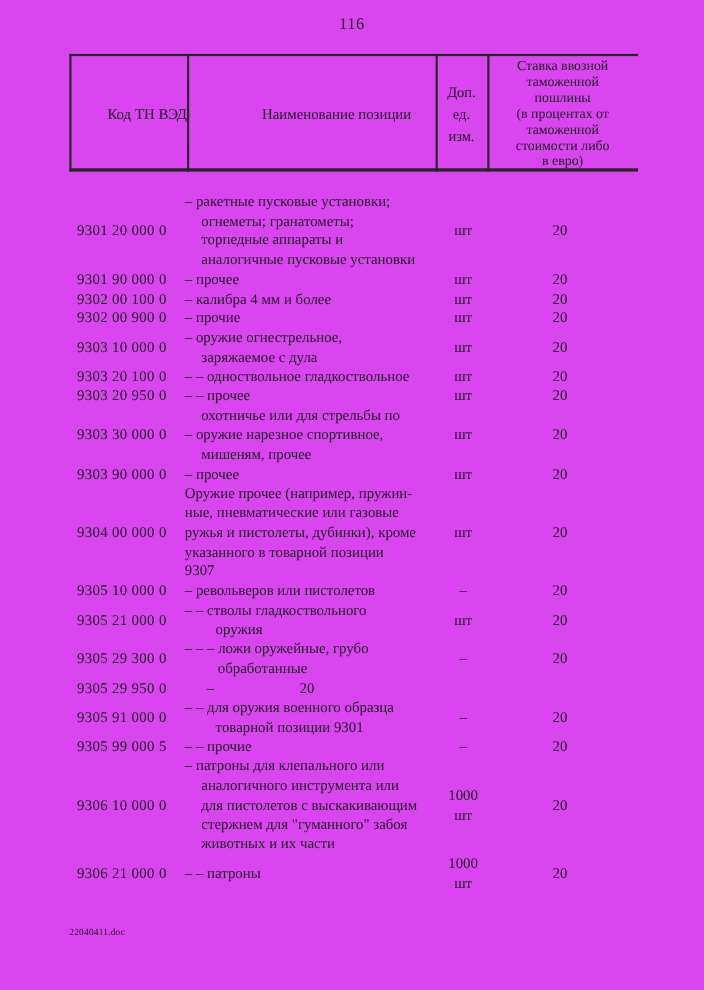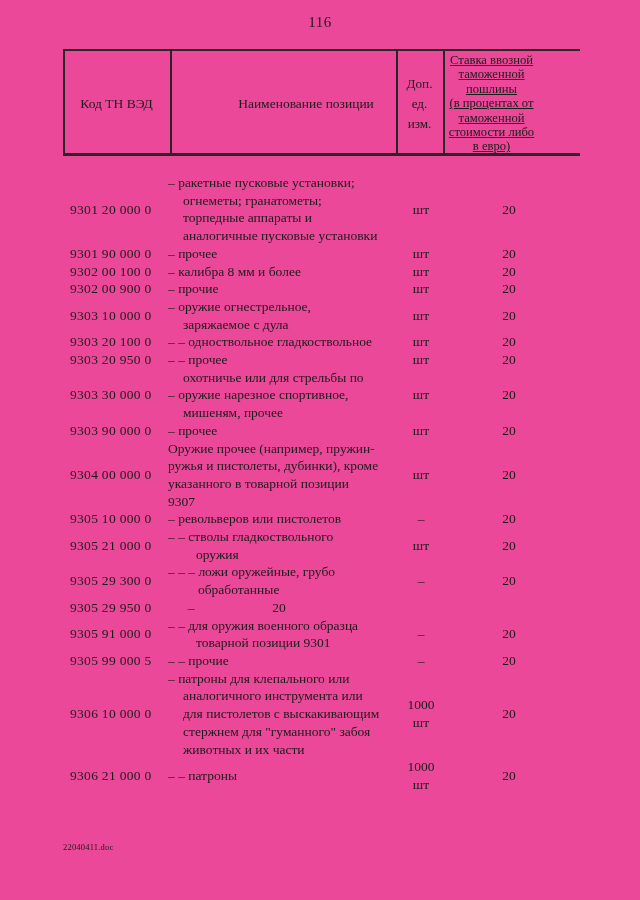--- a/index.html
+++ b/index.html
@@ -1,40 +1,40 @@
 <!DOCTYPE html>
 <html><head>
 <meta charset="utf-8">
 <style>
   html,body { margin:0; padding:0; background:#888; }
   #page {
     position:relative; width:640px; height:900px; margin:0 auto;
-    background:#ec4899; overflow:hidden;
+    background:#d946ef; overflow:hidden;
     font-family:"Liberation Serif","DejaVu Serif",serif;
     color:#1b1b1b;
   }
   
   .pagenum {
     position:absolute; top:14px; left:0; width:640px;
     text-align:center; font-size:15px; letter-spacing:0.5px;
   }
   
   .rule { position:absolute; background:#262626; }
   .l-top  { left:63px;  top:49px;  width:517px; height:2px; }
   .l-bot  { left:63px;  top:153px; width:517px; height:3px; }
   .l-left { left:63px;  top:49px;  width:2px;   height:107px; }
   .l-v1   { left:170px; top:49px;  width:2px;   height:107px; }
   .l-v2   { left:396px; top:49px;  width:2px;   height:107px; }
   .l-v3   { left:443px; top:49px;  width:2px;   height:107px; }
   
   .hcell { position:absolute; text-align:center; font-size:13.5px; }
-  .h-code { left:63px;  top:96px; width:107px; }
+  .h-code { left:63px;  top:96px; width:107px;text-align:right; }
   .h-name { left:170px; top:96px; width:272px; }
   .h-unit { left:396px; top:74px; width:47px;  line-height:20px; font-size:13.2px; }
-  .h-rate { left:423px; top:53px; width:137px; line-height:14.4px; font-size:12.6px;text-decoration:underline; }
+  .h-rate { left:443px; top:53px; width:137px; line-height:14.4px; font-size:12.6px; }
   
   #tbody { position:absolute; top:174px; left:0; width:640px; font-size:13.5px; line-height:17.7px; }
   .row    { display:flex; align-items:center; }
   .c-code { margin-left:70px; width:98px; white-space:nowrap; letter-spacing:0.3px; }
   .c-desc { width:230px; }
   .c-desc .ln { white-space:nowrap; }
   .ind1 { padding-left:15px; }
   .ind2 { padding-left:28px; }
   .ind3 { padding-left:30px; }
   .c-unit { width:46px;  text-align:center; }
@@ -96,21 +96,21 @@
           <div class="ln">– прочее</div>
         </div>
     <div class="c-unit">
           <div class="ln">шт</div>
         </div>
     <div class="c-rate">20</div>
   </div>
       <div class="row">
     <div class="c-code">9302 00 100 0</div>
     <div class="c-desc">
-          <div class="ln">– калибра 8 мм и более</div>
+          <div class="ln">– калибра 4 мм и более</div>
         </div>
     <div class="c-unit">
           <div class="ln">шт</div>
         </div>
     <div class="c-rate">20</div>
   </div>
       <div class="row">
     <div class="c-code">9302 00 900 0</div>
     <div class="c-desc">
           <div class="ln">– прочие</div>
@@ -170,20 +170,21 @@
         </div>
     <div class="c-unit">
           <div class="ln">шт</div>
         </div>
     <div class="c-rate">20</div>
   </div>
       <div class="row">
     <div class="c-code">9304 00 000 0</div>
     <div class="c-desc">
           <div class="ln">Оружие прочее (например, пружин-</div>
+          <div class="ln">ные, пневматические или газовые</div>
           <div class="ln">ружья и пистолеты, дубинки), кроме</div>
           <div class="ln">указанного в товарной позиции</div>
           <div class="ln">9307</div>
         </div>
     <div class="c-unit">
           <div class="ln">шт</div>
         </div>
     <div class="c-rate">20</div>
   </div>
       <div class="row">

